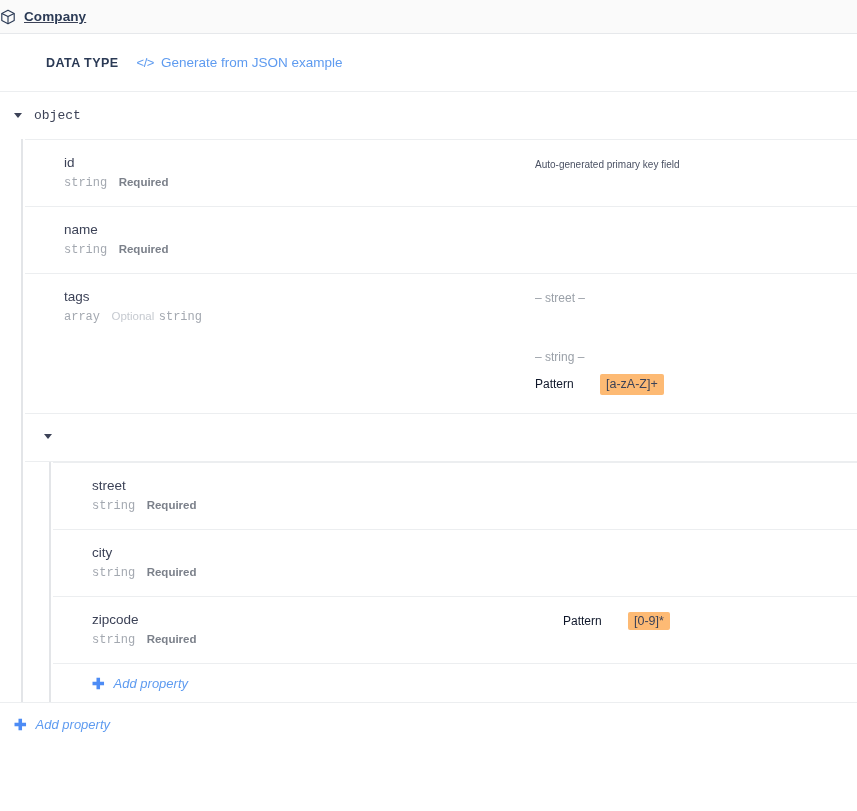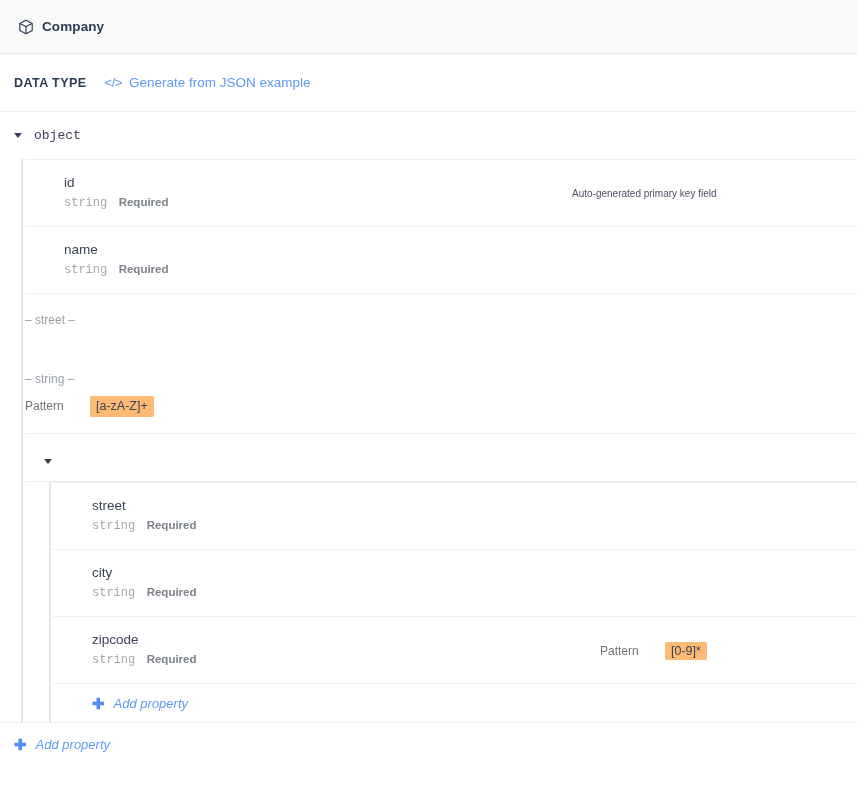--- a/index.html
+++ b/index.html
@@ -10,27 +10,28 @@
   body {
     width: 857px;
     height: 811px;
     font-family: "Liberation Sans", sans-serif;
     color: #3c4257;
     overflow: hidden;
   }
 
   
   .app-header {
-    height: 54px;
+    height: 34px;
     background: #fafafa;
     border-bottom: 1px solid #e6e8eb;
     display: flex;
     align-items: center;
-    padding: 0 0 0 18px;
-    box-sizing: border-box;
+    padding: 0 0 0 0;
+    box-sizing: border-box;
+    text-decoration: underline;
   }
   .cube-icon {
     width: 16px;
     height: 16px;
     margin-right: 8px;
     display: block;
     flex: 0 0 auto;
   }
   .app-title {
     font-size: 13.5px;
@@ -47,20 +48,21 @@
     padding: 0 0 0 14px;
     box-sizing: border-box;
     border-bottom: 1px solid #eceef0;
   }
   .datatype-label {
     font-size: 12.5px;
     font-weight: bold;
     color: #2b3a55;
     letter-spacing: .45px;
     margin-right: 18px;
+    margin-left: 32px;
   }
   .gen-link {
     display: flex;
     align-items: center;
     color: #5e9bf0;
     font-size: 13.5px;
     cursor: pointer;
     user-select: none;
   }
   .code-icon {
@@ -114,27 +116,26 @@
   .group.nested::before { left: 24px; }
 
   .group-inner {
     margin-left: 4px;
     border-top: 1px solid #eceef0;
   }
 
   
   .prop-row {
     display: flex;
-    align-items: center;
+    align-items: flex-start;
     border-bottom: 1px solid #eceef0;
     box-sizing: border-box;
     padding: 14px 0 14px 0;
     min-height: 48px;
     position: relative;
-    gap: 37px;
   }
   .prop-row.tall { min-height: 140px; }
   .prop-row.obj  { padding-bottom: 12px; }
 
   .row-left {
     flex: 0 0 auto;
     width: 510px;
     padding-left: 39px;
     box-sizing: border-box;
     display: flex;
@@ -198,21 +199,21 @@
     color: #9aa0a8;
     line-height: 17px;
   }
   .constraint {
     display: flex;
     align-items: center;
     margin-top: 8px;
   }
   .constraint-key {
     font-size: 12px;
-    color: #737373;
+    color: #0f172a;
     width: 65px;
     flex: 0 0 auto;
   }
   .chip {
     background: #fdba74;
     color: #3c4257;
     font-size: 12.5px;
     padding: 2px 6px;
     border-radius: 2px;
     white-space: nowrap;
@@ -301,20 +302,32 @@
               <span class="meta-flag">Required</span>
             </span>
           </div>
         </div>
         <div class="row-right">
           <span class="description"></span>
         </div>
       </div>
 
       <div class="prop-row tall">
+        <div class="row-left">
+          <div>
+            <span class="prop-name">tags</span>
+            <span class="meta-line">
+              <span class="meta-type">array</span>
+              <span class="meta-flag optional">Optional</span>
+            </span>
+            <span class="meta-line">
+              <span class="meta-type">string</span>
+            </span>
+          </div>
+        </div>
         <div class="row-right">
           <div class="sub-block">
             <span class="sub-label">– street –</span>
           </div>
           <div class="spacer-40"></div>
           <div class="sub-block">
             <span class="sub-label">– string –</span>
             <div class="constraint">
               <span class="constraint-key">Pattern</span>
               <span class="chip">[a-zA-Z]+</span>

